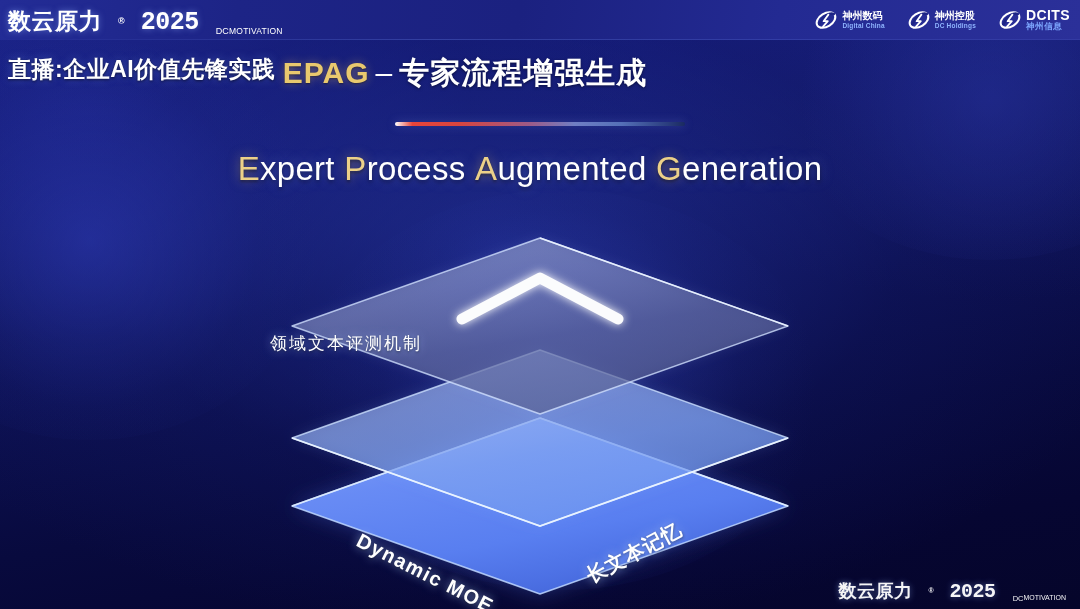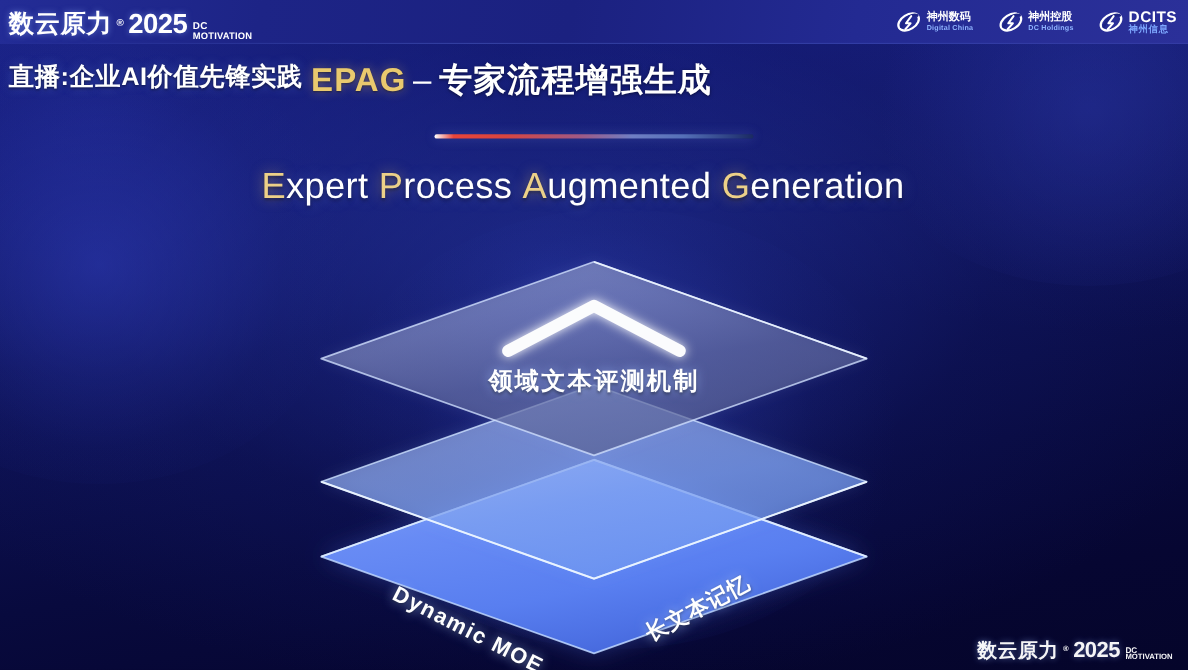--- a/index.html
+++ b/index.html
@@ -22,33 +22,33 @@
   #topbar {
     position:absolute; left:0; top:0; width:1080px; height:40px;
     background:linear-gradient(100deg, #232c96 0%, #1d2486 22%, #1b2180 48%, #232a92 72%, #2b3099 100%);
     z-index:40;
   }
   #topbar:after{
     content:""; position:absolute; left:0; bottom:0; width:100%; height:1px;
     background:linear-gradient(90deg, rgba(120,150,255,0) 0%, rgba(120,150,255,0.25) 40%, rgba(120,150,255,0.10) 100%);
   }
 
-  .brandlogo { display:flex; align-items:flex-end; gap:4px; white-space:nowrap; }
+  .brandlogo { display:flex; align-items:flex-end; gap:16px; white-space:nowrap; }
   .brand-cn {
     font-family:"Liberation Sans", sans-serif;
     font-weight:bold; color:#ffffff; letter-spacing:0.5px;
     text-shadow:0 0 6px rgba(150,180,255,0.55);
   }
   .brand-reg { color:#ffffff; font-weight:bold; }
   .brand-year {
-    font-family:Liberation Sans, sans-serif;
+    font-family:Liberation Mono, monospace;
     font-weight:bold; color:#ffffff; letter-spacing:-0.5px;
     text-shadow:0 0 6px rgba(150,180,255,0.5);
   }
-  .brand-dc { display:flex; flex-direction:column; line-height:0.95; color:#ffffff; font-weight:bold; }
+  .brand-dc { display:flex; line-height:0.95; color:#ffffff; font-weight:normal; }
 
   #header-logo { position:absolute; left:8px; top:6px; z-index:41; }
   #header-logo .brand-cn   { font-size:23px; }
   #header-logo .brand-reg  { font-size:9px; position:relative; top:-11px; }
   #header-logo .brand-year { font-size:25px; }
   #header-logo .brand-dc   { font-size:8.5px; margin-left:1px; margin-bottom:1px; letter-spacing:0.2px; }
   #header-logo .brand-dc .dc-top { font-size:9px; }
 
   #partner-logos {
     position:absolute; right:10px; top:6px; height:28px;
@@ -100,22 +100,22 @@
     text-shadow:0 0 12px rgba(230,195,110,0.5), 0 2px 3px rgba(0,0,0,0.45);
   }
 
   
   #diagram { position:absolute; left:270px; top:220px; width:540px; height:360px; z-index:20; }
   .layer { position:absolute; left:0; width:540px; height:240px; }
   .plate { position:absolute; inset:0; }
   .plate svg { position:absolute; left:0; top:0; overflow:visible; }
 
   .layer-label {
-    position:absolute; left:0; width:540px; text-align:center;
-    font-size:22px; font-weight:bold; color:#ffffff; letter-spacing:2px;
+    position:absolute; left:0; width:540px; 
+    font-size:17px; font-weight:normal; color:#ffffff; letter-spacing:2px;
     text-shadow:0 0 10px rgba(160,190,255,0.7), 0 1px 3px rgba(0,0,0,0.55);
     pointer-events:none;
   }
 
   #layer-top    { top:0px; }
   #layer-middle { top:112px; }
   #layer-bottom { top:180px; }
 
   #chevron-icon { position:absolute; left:0; top:0; width:540px; height:120px; pointer-events:none; }
 

